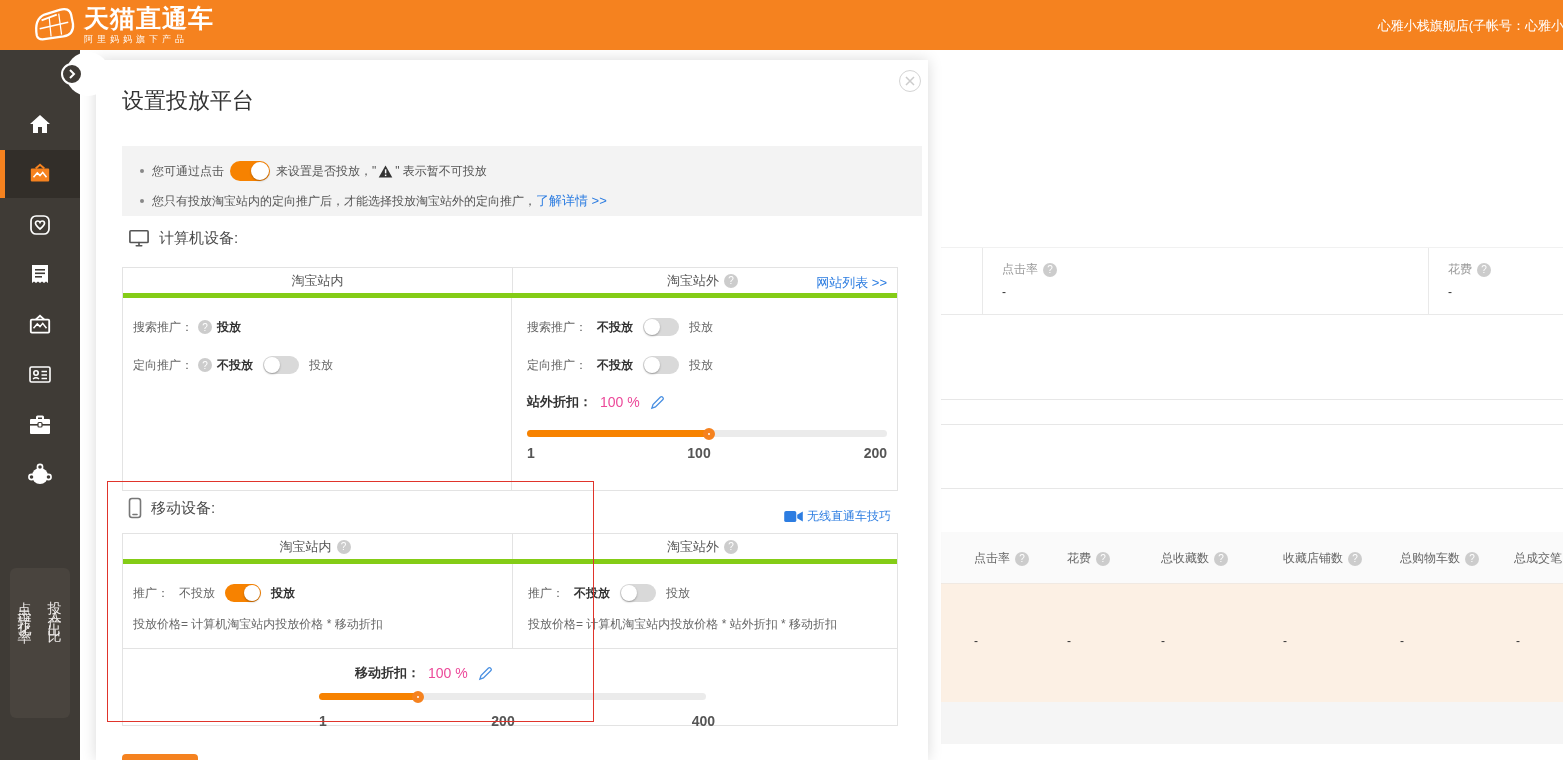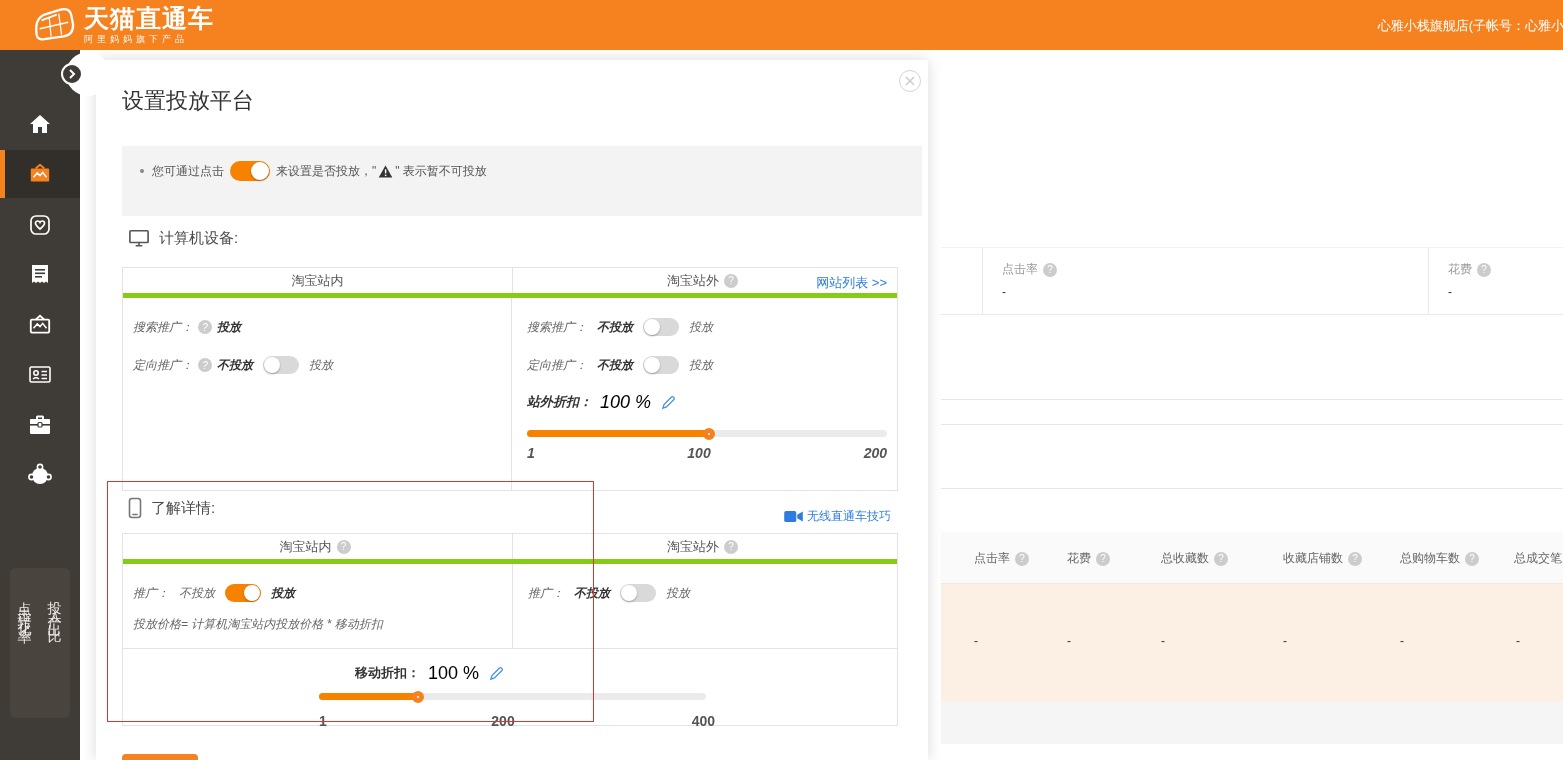--- a/index.html
+++ b/index.html
@@ -53,30 +53,30 @@
   .tips-link { position:absolute; left:684px; display:flex; align-items:center; font-size:12px; color:#2d7de1; cursor:pointer; }
   .tips-link span { margin-left:4px; }
 
   .ptable { position:absolute; left:26px; width:776px; border:1px solid #e3e3e3; background:#fff; }
   .ptable-hd { display:flex; height:30px; border-bottom:5px solid #84cc16; font-size:13px; color:#555; }
   .ptable-hd .hcell { display:flex; align-items:center; justify-content:center; position:relative; }
   .hcell.c1 { width:390px; border-right:1px solid #e3e3e3; }
   .hcell.c2 { flex:1; }
   .weblist { position:absolute; right:10px; top:6px; font-size:13px;margin-left:10px; }
   .ptable-bd { display:flex; }
-  .bcell { padding:14px 10px 10px 10px;font-style:italic; }
+  .bcell { padding:14px 10px 10px 10px; }
   .bcell.c1 { width:390px; border-right:1px solid #e3e3e3; }
   .bcell.c2 { flex:1; padding-left:15px; }
   .prow { display:flex; align-items:center; height:30px; margin-bottom:8px; white-space:nowrap; }
   .b { font-weight:bold; color:#333; }
   .gap-r { margin-right:10px; } .gap-l { margin-left:10px; }
   .formula { color:#666; margin:6px 0 10px 0; white-space:nowrap; }
   .discount { display:flex; align-items:center; height:28px; }
   .disc-label { font-weight:bold; color:#333; font-size:13px; }
-  .disc-val { color:#000000; font-size:18px; margin:0 10px 0 8px; font-family:"Liberation Sans","DejaVu Sans",sans-serif; }
+  .disc-val { color:#ec4899; font-size:14px; margin:0 10px 0 8px; font-family:"Liberation Sans","DejaVu Sans",sans-serif; }
 
   .slider { position:relative; height:7px; background:#ebebeb; border-radius:4px; }
   .slider .fill { position:absolute; left:0; top:0; height:7px; background:#f78200; border-radius:4px; }
   .slider .handle { position:absolute; top:50%; width:12px; height:12px; background:#fff; border:5px solid #f5821f; border-radius:50%; transform:translate(-50%,-50%); cursor:pointer; }
   .scale { position:relative; height:18px; font-size:14px; font-weight:bold; color:#555; margin-top:8px; }
   .scale .s-min { position:absolute; left:0; }
   .scale .s-mid { position:absolute; transform:translateX(-50%); }
   .scale .s-max { position:absolute; right:0; }
 
   .toggle { position:relative; display:inline-block; width:36px; height:18px; border-radius:9px; cursor:pointer; vertical-align:middle; }
@@ -295,20 +295,25 @@
         <span>来设置是否投放，"</span>
         <span style="margin:0 2px;">
           <svg width="15" height="13" viewBox="0 0 24 21">
               <path d="M12 1 L23 20 H1 Z" fill="#333"></path>
               <rect x="11" y="7" width="2.4" height="6.5" fill="#fff"></rect>
               <rect x="11" y="15.5" width="2.4" height="2.4" fill="#fff"></rect>
             </svg>
         </span>
         <span>" 表示暂不可投放</span>
       </div>
+      <div class="notice-line">
+        <span class="bullet"></span>
+        <span>您只有投放淘宝站内的定向推广后，才能选择投放淘宝站外的定向推广，</span>
+        <a class="link" style="font-size:13px">了解详情 &gt;&gt;</a>
+      </div>
     </div>
 
     <div class="section-hd" style="top:168px">
       <span>
         <svg width="22" height="20" viewBox="0 0 24 22" fill="none" stroke="#555" stroke-width="1.8">
           <rect x="2" y="3" width="20" height="13" rx="1"></rect>
           <path d="M9 19.5 H15 M12 16 V19.5" stroke-linecap="round"></path>
         </svg>
       </span>
       <span class="ttl">计算机设备:</span>
@@ -381,21 +386,21 @@
       </div>
     </div>
 
     <div class="section-hd" style="top:437px">
       <span>
         <svg width="14" height="22" viewBox="0 0 14 22" fill="none" stroke="#777" stroke-width="1.6">
           <rect x="1.5" y="1.5" width="11" height="19" rx="2.5"></rect>
           <path d="M5 17.5 H9" stroke-linecap="round"></path>
         </svg>
       </span>
-      <span class="ttl">了解详情:</span>
+      <span class="ttl">移动设备:</span>
     </div>
     <div class="tips-link" style="top:448px">
       <span>
         <svg width="19" height="13" viewBox="0 0 20 14">
             <rect x="0" y="1" width="13" height="12" rx="2" fill="#2d7de1"></rect>
             <path d="M14 5 L20 1.5 V12.5 L14 9 Z" fill="#2d7de1"></path>
           </svg>
       </span>
       <span>无线直通车技巧</span>
     </div>
@@ -425,20 +430,21 @@
         </div>
         <div class="bcell c2">
           <div class="prow">
             <span class="gap-r">推广：</span>
             <span class="b gap-r">不投放</span>
             <span class="toggle off">
                 <span class="knob"></span>
               </span>
             <span class="gap-l">投放</span>
           </div>
+          <div class="formula">投放价格= 计算机淘宝站内投放价格 * 站外折扣 * 移动折扣</div>
         </div>
       </div>
       <div class="mobile-slider-row">
         <div class="m-discount discount">
           <span class="disc-label">移动折扣：</span>
           <span class="disc-val">100 %</span>
           <span>
             <svg width="15" height="15" viewBox="0 0 16 16">
                 <path d="M2 14 L3.2 10.2 L11.2 2.2 A1.4 1.4 0 0 1 13.2 2.2 L13.8 2.8 A1.4 1.4 0 0 1 13.8 4.8 L5.8 12.8 Z" fill="none" stroke="#4a90e2" stroke-width="1.4"></path>
               </svg>

